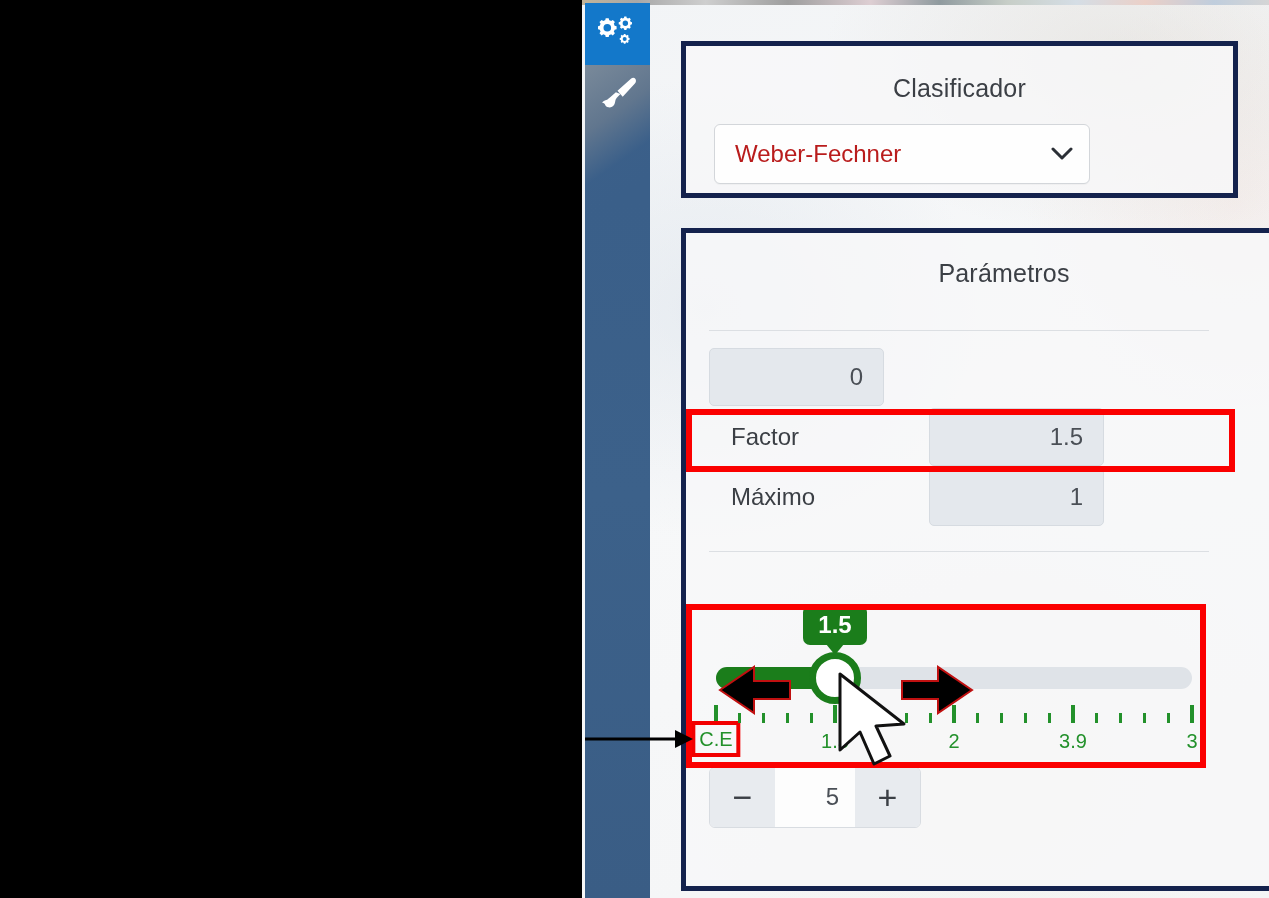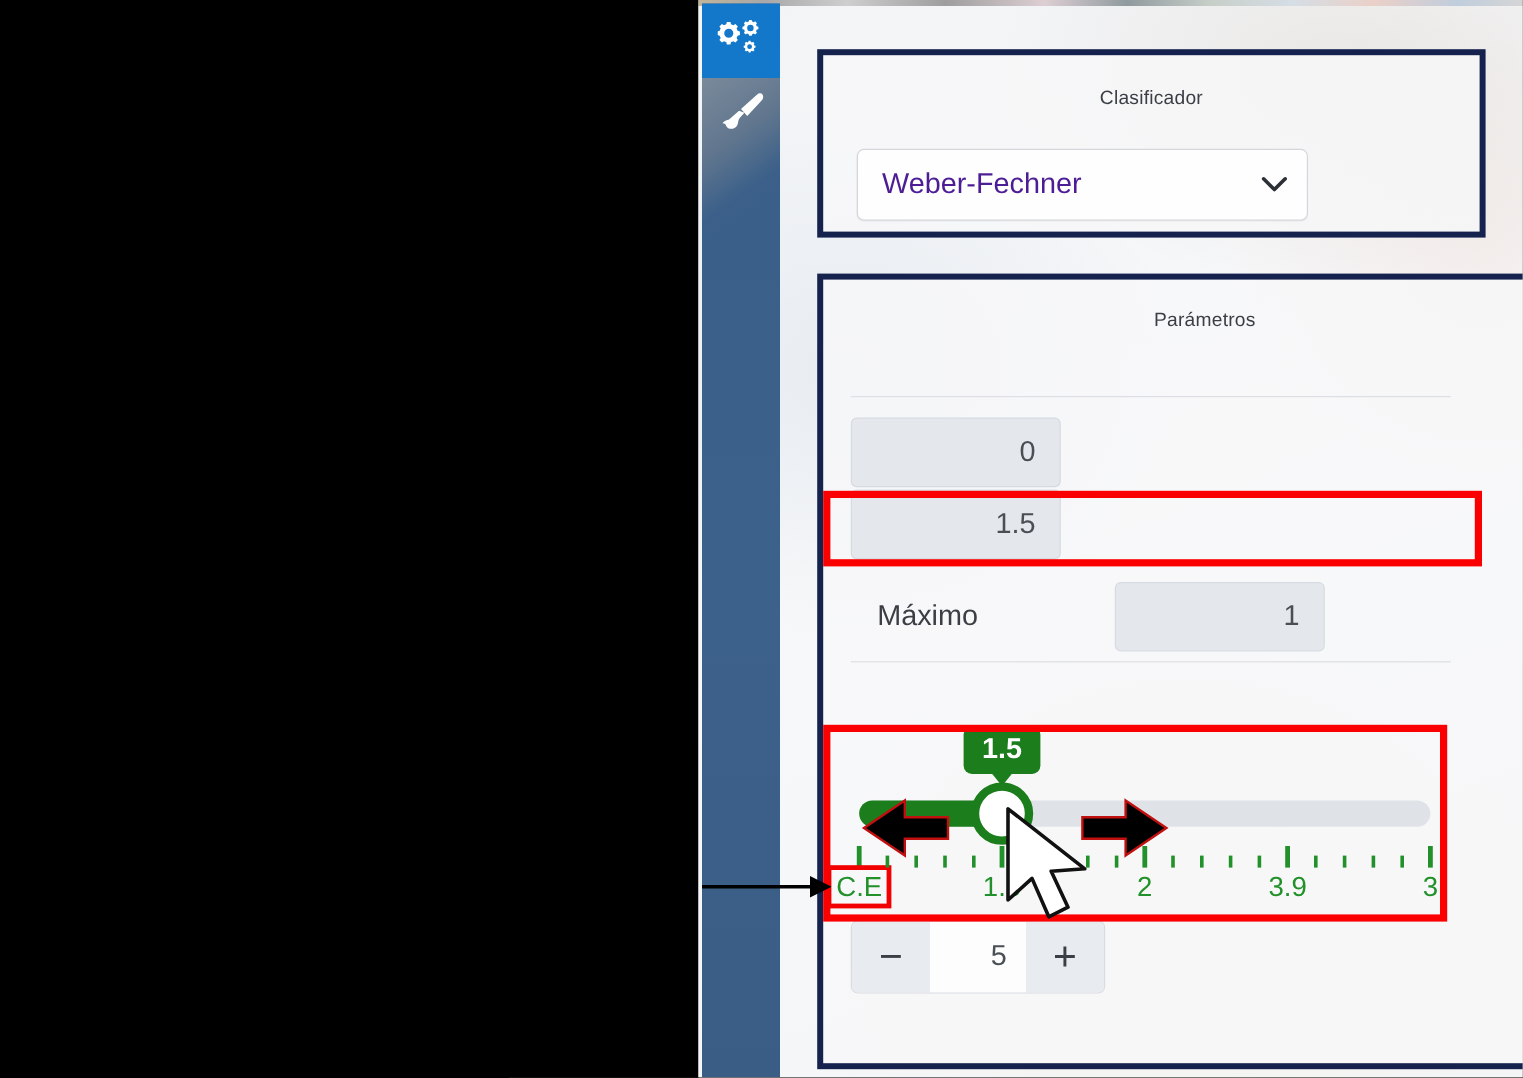--- a/index.html
+++ b/index.html
@@ -109,21 +109,21 @@
     width: 557px; height: 157px;
   }
   .panel-params {
     left: 99px; top: 228px;
     width: 646px; height: 663px;
   }
 
   .panel-title {
     width: 100%;
     text-align: center;
-    font-size: 16px;
+    font-size: 25px;
     color: #3b3f45;
     letter-spacing: .2px;
   }
   .panel-classifier .panel-title { margin-top: 28px; }
   .panel-params .panel-title { margin-top: 26px; }
 
   
   .select-wrap {
     position: absolute;
     left: 28px; top: 78px;
@@ -132,21 +132,21 @@
   .select-box {
     width: 100%; height: 100%;
     box-sizing: border-box;
     background: #fefefe;
     border: 1px solid #d3d6da;
     border-radius: 6px;
     display: flex;
     align-items: center;
     padding: 0 16px 0 20px;
     font-size: 24px;
-    color: #4c1d95;
+    color: #b91c1c;
     box-shadow: 0 1px 1px rgba(0,0,0,0.03);
   }
   .select-value { flex: 1; }
   .select-caret {
     width: 22px; height: 22px;
     display: flex; align-items: center; justify-content: center;
   }
 
   
   .divider {
@@ -248,21 +248,21 @@
     bottom: 30px;
     width: 3px;
     background: #23912b;
   }
   .tick.major { height: 18px; width: 4px; }
   .tick.minor { height: 10px; }
   .tick-label {
     position: absolute;
     bottom: 0;
     transform: translateX(-50%);
-    font-size: 23px;
+    font-size: 20px;
     color: #23912b;
     white-space: nowrap;
   }
   .tick-label.boxed {
     border: 4px solid #f20000;
     padding: 0 4px;
     bottom: -4px;
     line-height: 28px;
   }
 
@@ -400,24 +400,25 @@
     <div class="panel panel-params">
       <div class="panel-title">Parámetros</div>
 
       <div class="divider" style="top:97px"></div>
 
       <div class="param-row" style="top:115px">
         <span class="param-input">0</span>
       </div>
 
       <div class="param-row" style="top:175px">
+        <span class="param-label">Factor</span>
         <span class="param-input">1.5</span>
       </div>
 
-      <div class="param-row" style="top:252px">
+      <div class="param-row" style="top:235px">
         <span class="param-label">Máximo</span>
         <span class="param-input">1</span>
       </div>
 
       <div class="divider" style="top:318px"></div>
 
       <div class="slider-block">
         <div class="slider-track" style="background: rgb(223, 227, 232);">
           <div class="slider-fill" style="width: 125px; background: rgb(27, 125, 27);"></div>
         </div>

